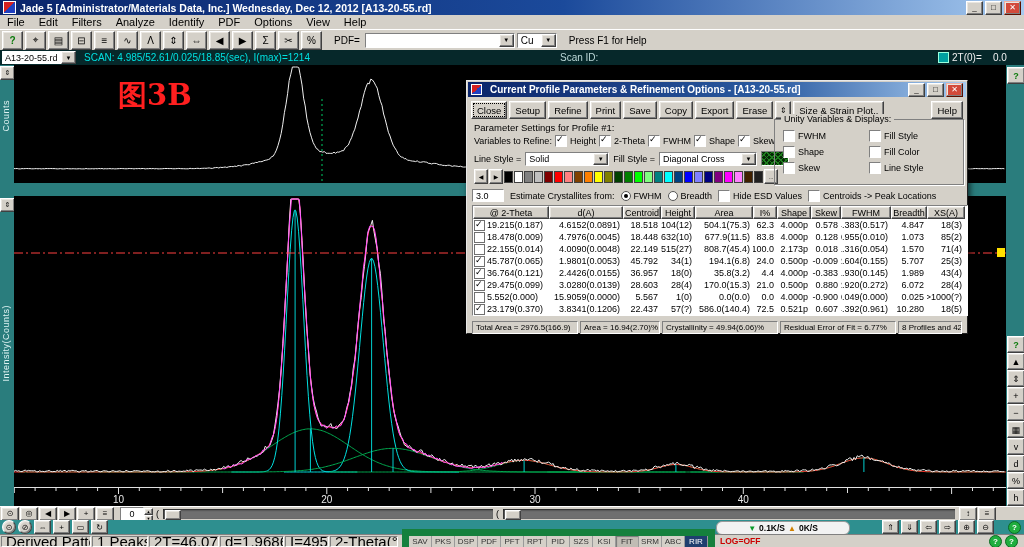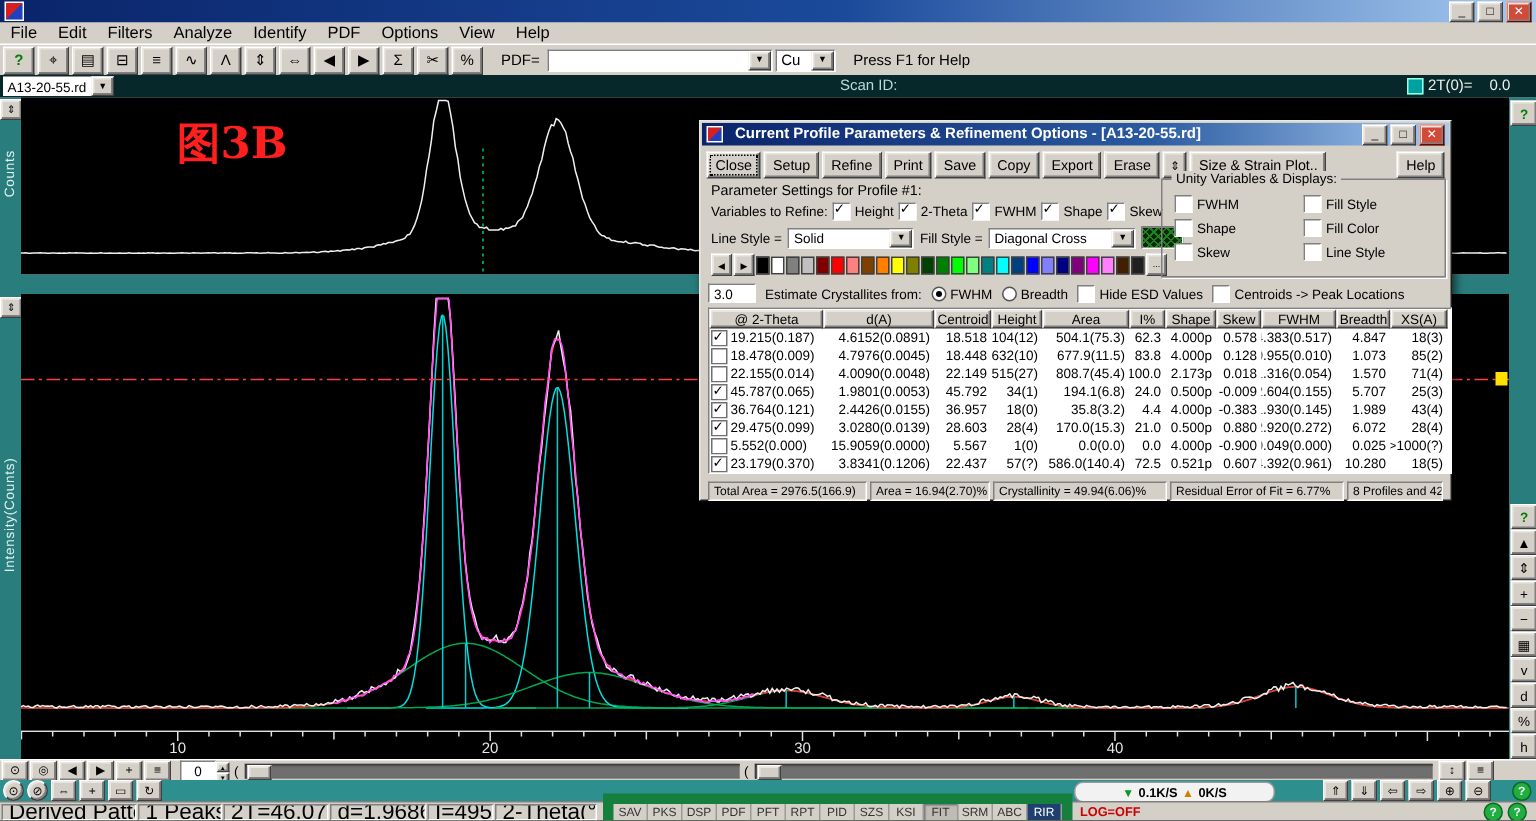--- a/index.html
+++ b/index.html
@@ -127,20 +127,21 @@
   .log-label{margin-left:5px;font-size:8.5px;font-weight:bold;color:#cc0000;}
   .sb-helps{margin-left:auto;display:flex;gap:3px;padding-right:6px;}
 </style>
 </head>
 <body>
 
 <div id="app">
 
   <div class="titlebar abs">
     <span class="appicon"></span>
+    <span class="title-text">Jade 5 [Administrator/Materials Data, Inc.] Wednesday, Dec 12, 2012 [A13-20-55.rd]</span>
     <span class="win-btns" id="win-btns">
         <span class="win-btn r">_</span>
         <span class="win-btn r">□</span>
         <span class="win-btn r close">✕</span>
       </span>
   </div>
 
   <div class="menubar abs" id="menubar">
       <span class="menu-item">File</span>
       <span class="menu-item">Edit</span>
@@ -178,20 +179,21 @@
         <span class="arrow r">▼</span>
       </span>
       <span class="help-text">Press F1 for Help</span>
     </div>
 
   <div class="scanbar abs">
     <span class="combo scan-combo">
       <span>A13-20-55.rd</span>
       <span class="arrow r">▼</span>
     </span>
+    <span class="scan-info">SCAN: 4.985/52.61/0.025/18.85(sec), I(max)=1214</span>
     <span class="scan-id">Scan ID:</span>
     <span class="tzero-icon"></span>
     <span class="tzero-label">2T(0)=</span>
     <span class="tzero-value">0.0</span>
   </div>
 
   <div class="gutter-col abs">
     <span class="gutter-btn r" style="left:0;top:1px;">⇕</span>
     <span class="vlabel" style="top:35px;">Counts</span>
     <span class="gutter-btn r" style="left:0;top:133px;">⇕</span>

